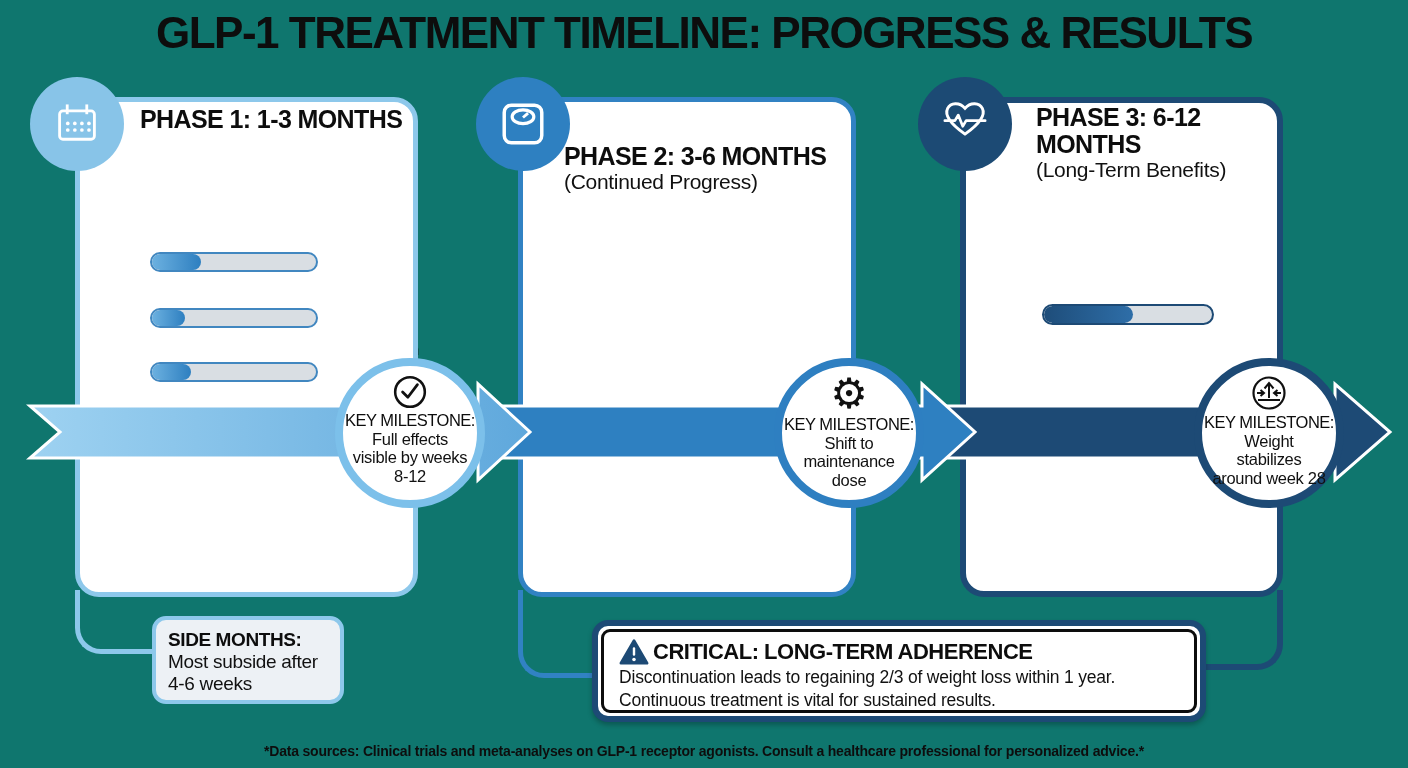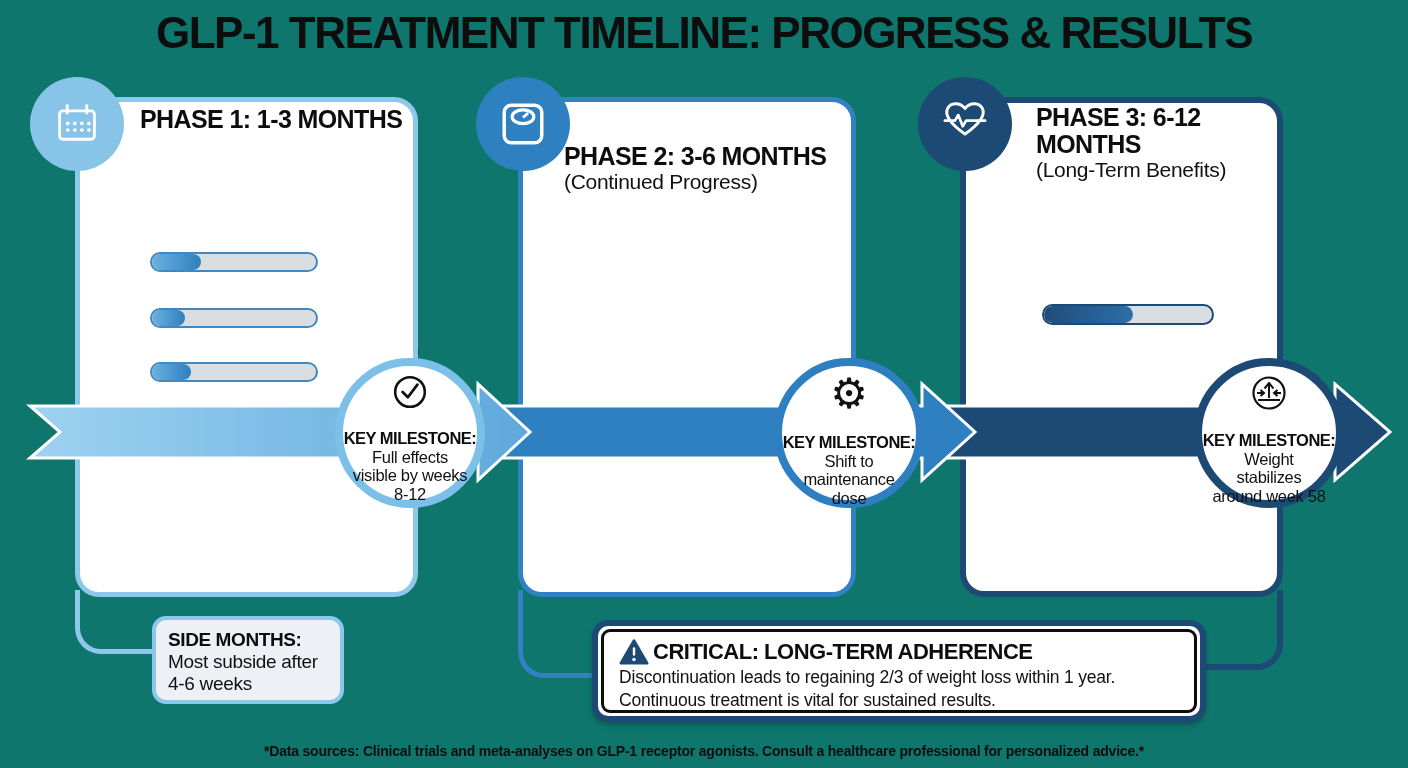--- a/index.html
+++ b/index.html
@@ -28,21 +28,21 @@
   .bar.dark > span { background:linear-gradient(90deg,#1e4d7a,#2e6ea8); }
   .barval { font-size:20px; font-weight:bold; letter-spacing:-0.4px; color:#0d0d0d; white-space:nowrap; }
   .sect-title { font-size:21px; font-weight:bold; letter-spacing:-0.4px; color:#0d0d0d; white-space:nowrap; }
   .blist { font-size:20px; color:#111; letter-spacing:-0.3px; white-space:nowrap; }
   #arrows { left:0; top:378px; z-index:5; }
   .milestone { width:150px; height:150px; border-radius:50%; background:#fff; z-index:6; top:358px;
                display:flex; flex-direction:column; align-items:center; justify-content:flex-start; padding-top:8px; text-align:center; }
   #m1 { left:335px; border:8px solid #7cc0ea; }
   #m2 { left:774px; border:8px solid #2e7fc1; }
   #m3 { left:1194px; border:8px solid #1d4a75; }
-  .ms-title { font-size:16.5px; font-weight:bold; letter-spacing:-0.5px; color:#0d0d0d; margin-top:19px; }
+  .ms-title { font-size:16.5px; font-weight:normal; letter-spacing:-0.5px; color:#0d0d0d; margin-top:1px; }
   .ms-text { font-size:16.5px; letter-spacing:-0.3px; color:#111; line-height:1.12; width:118px; }
   .connector { z-index:0; }
   #conn1 { left:75px; top:590px; width:80px; height:64px; border-left:5px solid #8dc8eb; border-bottom:5px solid #8dc8eb; border-bottom-left-radius:26px; }
   #conn2 { left:518px; top:590px; width:78px; height:88px; border-left:5px solid #3182c3; border-bottom:5px solid #3182c3; border-bottom-left-radius:26px; }
   #conn3 { left:1202px; top:590px; width:81px; height:80px; border-right:6px solid #1d4a75; border-bottom:6px solid #1d4a75; border-bottom-right-radius:26px; }
   #sidebox { left:152px; top:616px; width:192px; height:88px; border:4px solid #8dc8eb; border-radius:14px; background:#edf1f5; padding:9px 12px; z-index:3; }
   #sidebox .lbl { font-size:19px; }
   #sidebox .val { font-size:19px; white-space:normal; line-height:1.15; }
   #critical { left:592px; top:620px; width:614px; height:102px; border:6px solid #1d4a75; border-radius:16px; background:#fff; z-index:7; box-shadow:0 3px 5px rgba(0,0,0,.25); }
   #critical .inner { margin:3px; border:3px solid #0d0d0d; border-radius:9px; height:calc(100% - 6px); padding:6px 15px 0 15px; }
@@ -377,21 +377,21 @@
           <line x1="8" y1="26" x2="30" y2="26" stroke="#111" stroke-width="2"></line>
           <line x1="19" y1="24" x2="19" y2="10" stroke="#111" stroke-width="2"></line>
           <polyline points="14.5,14.5 19,9 23.5,14.5" fill="none" stroke="#111" stroke-width="2"></polyline>
           <line x1="7" y1="19" x2="13" y2="19" stroke="#111" stroke-width="2"></line>
           <polyline points="10.5,16 14,19 10.5,22" fill="none" stroke="#111" stroke-width="2"></polyline>
           <line x1="31" y1="19" x2="25" y2="19" stroke="#111" stroke-width="2"></line>
           <polyline points="27.5,16 24,19 27.5,22" fill="none" stroke="#111" stroke-width="2"></polyline>
         </svg>
     </span>
     <div class="ms-title">KEY MILESTONE:</div>
-    <div class="ms-text">Weight stabilizes around week 58</div>
+    <div class="ms-text">Weight stabilizes around week 28</div>
   </div>
 
   <div class="abs" id="critical">
     <div class="inner">
       <div class="crit-title-row">
         <span class="icon">
           <svg width="30" height="28" viewBox="0 0 32 30">
               <path d="M16 3 L30 27 H2 Z" fill="#1d4a75" stroke="#1d4a75" stroke-width="3" stroke-linejoin="round"></path>
               <rect x="14.7" y="10" width="2.6" height="9" rx="1.3" fill="#fff"></rect>
               <circle cx="16" cy="23" r="1.9" fill="#fff"></circle>

